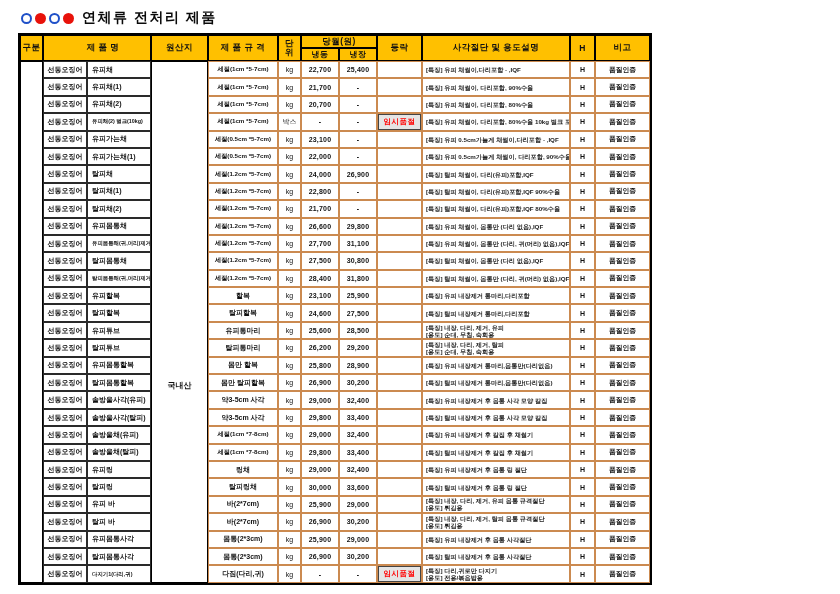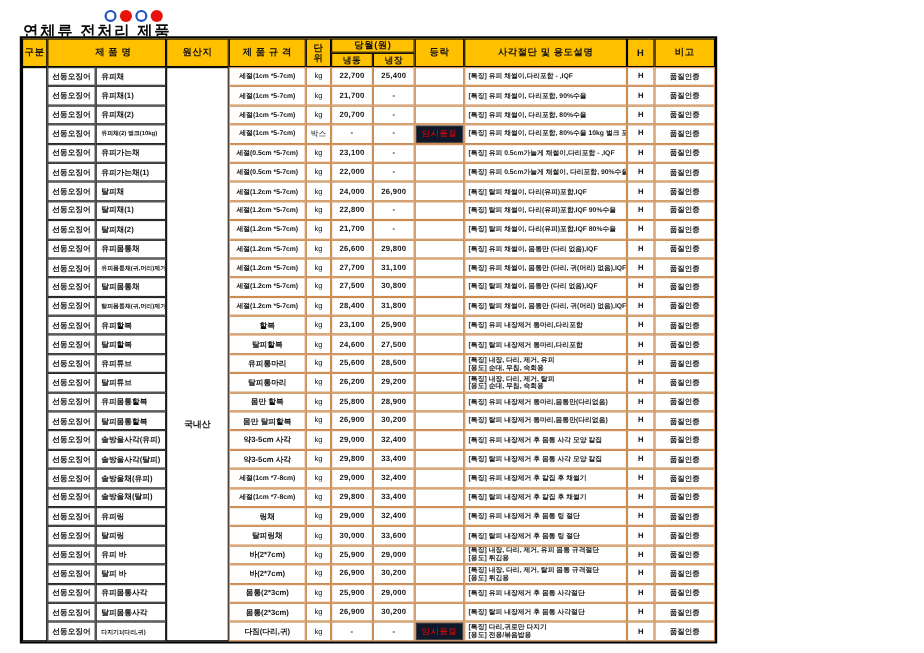--- a/index.html
+++ b/index.html
@@ -2,21 +2,21 @@
 <html><head>
 <meta charset="utf-8">
 <style>
   html,body{margin:0;padding:0;}
   body{
     width:840px;height:594px;position:relative;background:#ffffff;
     font-family:"Liberation Sans","DejaVu Sans",sans-serif;color:#111;
     overflow:hidden;
   }
   
-  .title-bar{position:absolute;left:21px;top:9px;display:flex;align-items:flex-end;flex-direction:column;}
+  .title-bar{position:absolute;left:21px;top:9px;display:flex;align-items:center;}
   .bullets{display:flex;align-items:center;gap:3px;margin-right:8px;}
   .bullet{width:11px;height:11px;border-radius:50%;box-sizing:border-box;}
   .bullet.outline{border:2.5px solid #1f50c8;background:#fff;}
   .bullet.filled{background:#e8120a;}
   .title-text{font-size:14px;font-weight:bold;letter-spacing:1.5px;color:#0a0a0a;}
 
   
   .sheet{
     position:absolute;left:18px;top:33px;
     border:2px solid #000;background:#fff;
@@ -49,21 +49,21 @@
   .bk{box-sizing:border-box;border:1px solid #2a2a2a;font-size:7px;}
   .cat{font-weight:bold;}
   .pname{justify-content:flex-start;padding-left:4px;font-weight:bold;}
   .pname.tiny{font-size:5.4px;}
   .spec{font-weight:bold;}
   .spec.tiny{font-size:6.2px;}
   .num{font-weight:600;letter-spacing:0.2px;}
   .flagcell{padding:0;}
   .flag-on{
     width:100%;height:100%;display:flex;align-items:center;justify-content:center;
-    background:#0f172a;color:#FF0000;font-weight:normal;font-size:7.5px;
+    background:#e5e5e5;color:#FF0000;font-weight:bold;font-size:7.5px;
     border:1px solid #444;box-sizing:border-box;letter-spacing:0.5px;
   }
   .desc{
     flex-direction:column;align-items:flex-start;justify-content:center;
     padding-left:3px;font-size:6.2px;line-height:7px;font-weight:600;color:#222;
   }
   .hcol{font-weight:bold;}
   .note{font-weight:bold;font-size:6.8px;}
 </style>
 </head>

